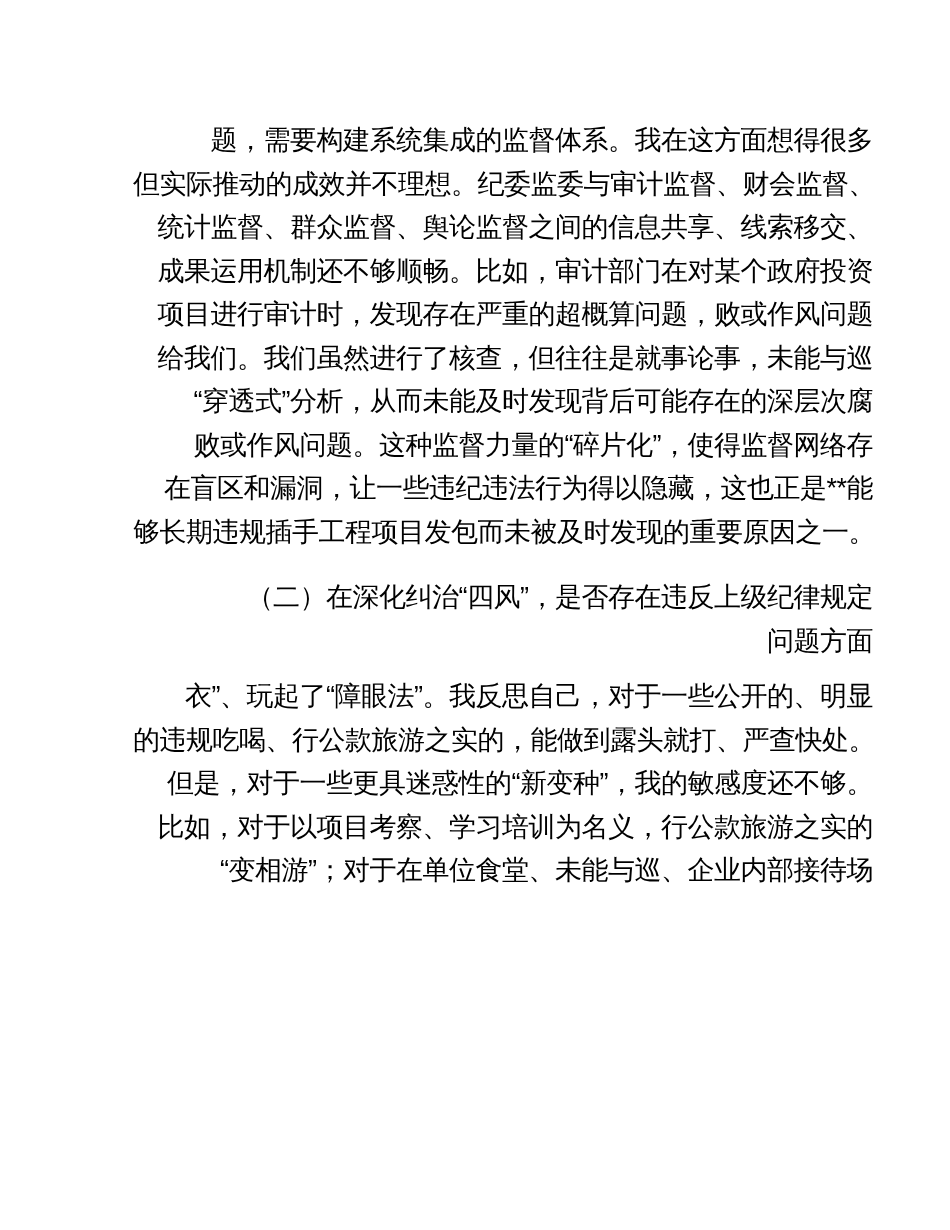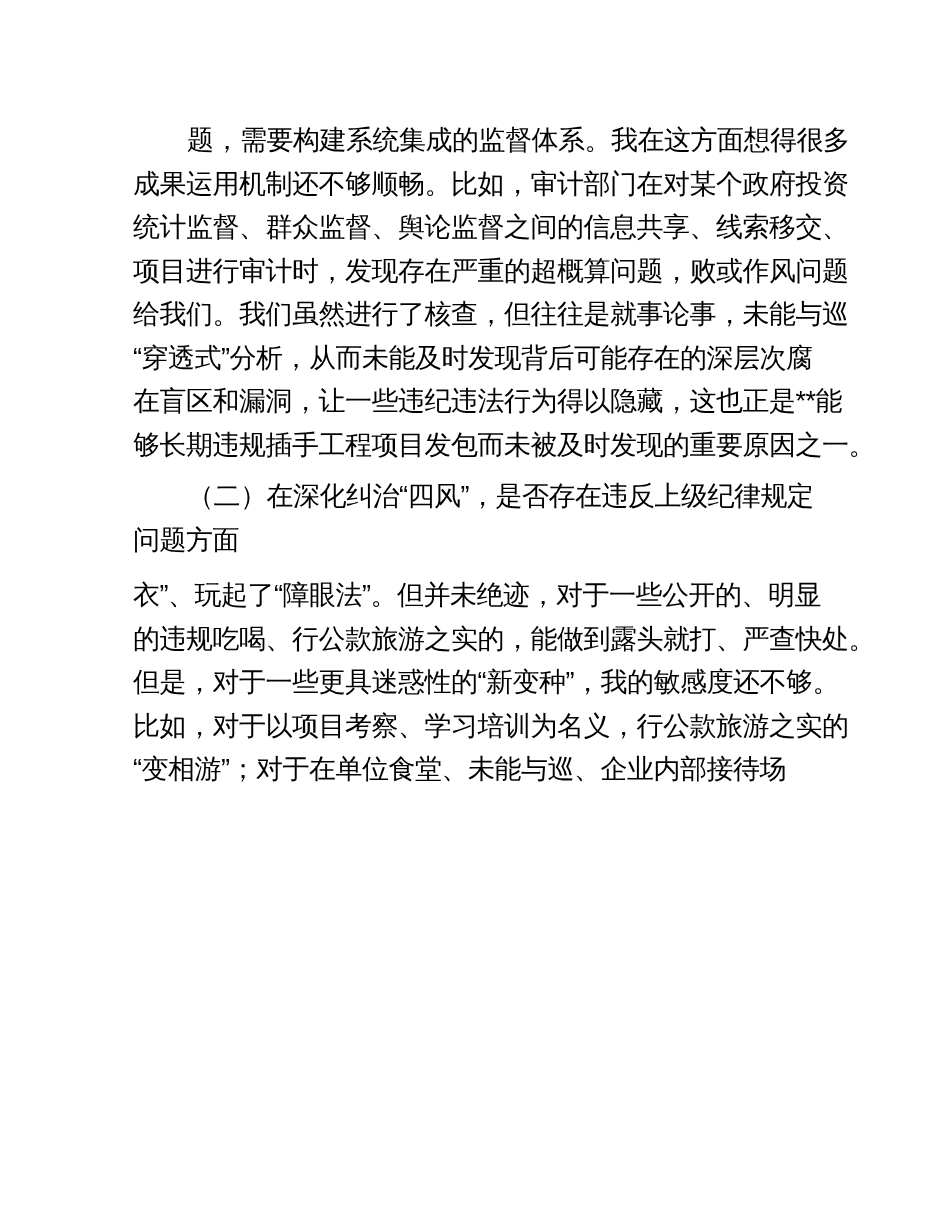--- a/index.html
+++ b/index.html
@@ -22,55 +22,58 @@
     width: 740px;
     color: #000000;
     font-size: 27px;
     line-height: 43.5px;
     letter-spacing: -0.5px;
   }
   .para {
     margin: 0;
   }
   .para.heading-para {
-    margin-top: 8px;
+    margin-top: 22px;
     margin-bottom: 12px;
   }
   .line {
     white-space: nowrap;
     height: 43.5px;
+    text-align: right;
   }
   .line.indent {
     text-indent: 54px;
   }
 </style>
 </head>
 <body>
 
 <div class="page">
   <div class="content">
 
     <div class="para">
       <div class="line indent">题，需要构建系统集成的监督体系。我在这方面想得很多</div>
+      <div class="line">但实际推动的成效并不理想。纪委监委与审计监督、财会监督、</div>
+      <div class="line">统计监督、群众监督、舆论监督之间的信息共享、线索移交、</div>
       <div class="line">成果运用机制还不够顺畅。比如，审计部门在对某个政府投资</div>
-      <div class="line">统计监督、群众监督、舆论监督之间的信息共享、线索移交、</div>
       <div class="line">项目进行审计时，发现存在严重的超概算问题，败或作风问题</div>
       <div class="line">给我们。我们虽然进行了核查，但往往是就事论事，未能与巡</div>
       <div class="line">“穿透式”分析，从而未能及时发现背后可能存在的深层次腐</div>
+      <div class="line">败或作风问题。这种监督力量的“碎片化”，使得监督网络存</div>
       <div class="line">在盲区和漏洞，让一些违纪违法行为得以隐藏，这也正是**能</div>
       <div class="line">够长期违规插手工程项目发包而未被及时发现的重要原因之一。</div>
     </div>
 
     <div class="para heading-para">
       <div class="line indent">（二）在深化纠治“四风”，是否存在违反上级纪律规定</div>
       <div class="line">问题方面</div>
     </div>
 
     <div class="para">
-      <div class="line">衣”、玩起了“障眼法”。但并未绝迹，对于一些公开的、明显</div>
+      <div class="line">衣”、玩起了“障眼法”。我反思自己，对于一些公开的、明显</div>
       <div class="line">的违规吃喝、行公款旅游之实的，能做到露头就打、严查快处。</div>
       <div class="line">但是，对于一些更具迷惑性的“新变种”，我的敏感度还不够。</div>
       <div class="line">比如，对于以项目考察、学习培训为名义，行公款旅游之实的</div>
       <div class="line">“变相游”；对于在单位食堂、未能与巡、企业内部接待场</div>
     </div>
 
   </div>
 </div>
 
 </body></html>

